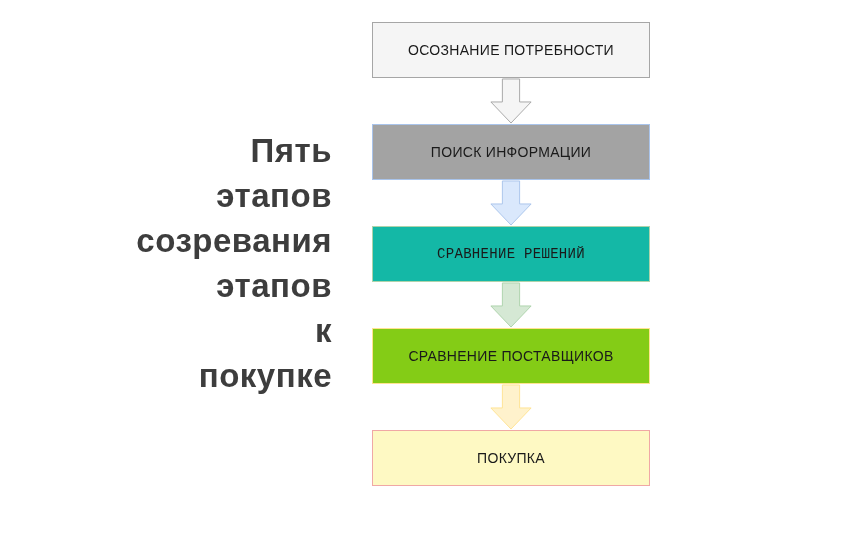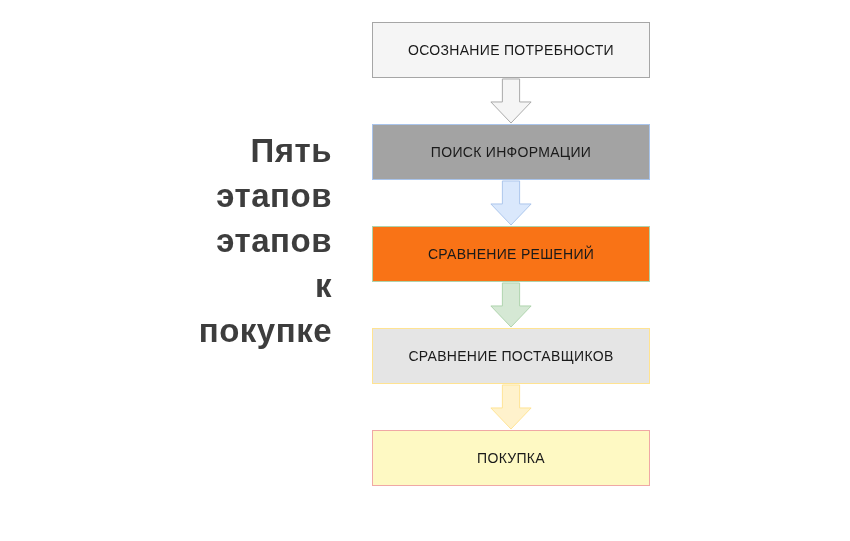--- a/index.html
+++ b/index.html
@@ -60,20 +60,21 @@
   }
 </style>
 </head>
 <body>
 
 <div class="canvas">
 
   <div class="side-title">
     <div>Пять</div>
     <div>этапов</div>
+    <div>созревания</div>
     <div>этапов</div>
     <div>к</div>
     <div>покупке</div>
   </div>
 
   <div class="flow">
 
     <div class="stage" style="background: rgb(245, 245, 245); border-color: rgb(166, 166, 166);">
       <span class="stage-label">ОСОЗНАНИЕ ПОТРЕБНОСТИ</span>
     </div>
@@ -83,29 +84,29 @@
     </svg>
 
     <div class="stage" style="background: #a3a3a3; border-color: rgb(169, 196, 235);">
       <span class="stage-label">ПОИСК ИНФОРМАЦИИ</span>
     </div>
 
     <svg class="arrow" viewBox="0 0 44 48">
       <polygon points="13,1 31,1 31,25 43,25 22,47 1,25 13,25" fill="#dae8fc" stroke="#a9c4eb" stroke-width="1"></polygon>
     </svg>
 
-    <div class="stage" style="background: #f97316; border-color: rgb(174, 211, 171);">
+    <div class="stage" style="background: #14b8a6; border-color: rgb(174, 211, 171); font-family: Liberation Mono, monospace;">
       <span class="stage-label">СРАВНЕНИЕ РЕШЕНИЙ</span>
     </div>
 
     <svg class="arrow" viewBox="0 0 44 48">
       <polygon points="13,1 31,1 31,25 43,25 22,47 1,25 13,25" fill="#d5e8d4" stroke="#aed3ab" stroke-width="1"></polygon>
     </svg>
 
-    <div class="stage" style="background: #e5e5e5; border-color: rgb(255, 227, 146); justify-content: center;">
+    <div class="stage" style="background: #84cc16; border-color: rgb(255, 227, 146); justify-content: center;">
       <span class="stage-label">СРАВНЕНИЕ ПОСТАВЩИКОВ</span>
     </div>
 
     <svg class="arrow" viewBox="0 0 44 48">
       <polygon points="13,1 31,1 31,25 43,25 22,47 1,25 13,25" fill="#fff2cc" stroke="#ffe392" stroke-width="1"></polygon>
     </svg>
 
     <div class="stage" style="background: #fef9c3; border-color: rgb(240, 168, 165); text-align: right;">
       <span class="stage-label">ПОКУПКА</span>
     </div>

